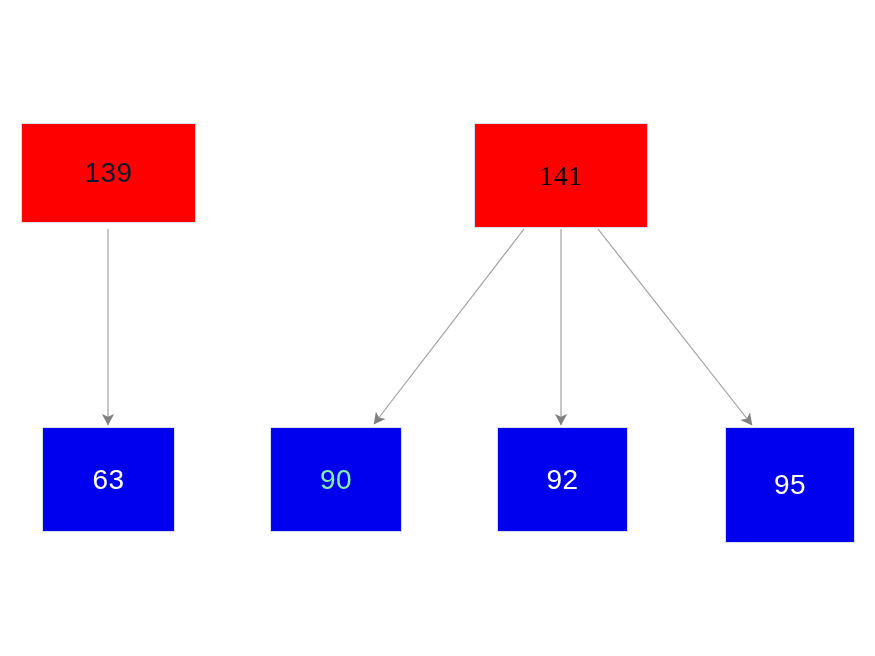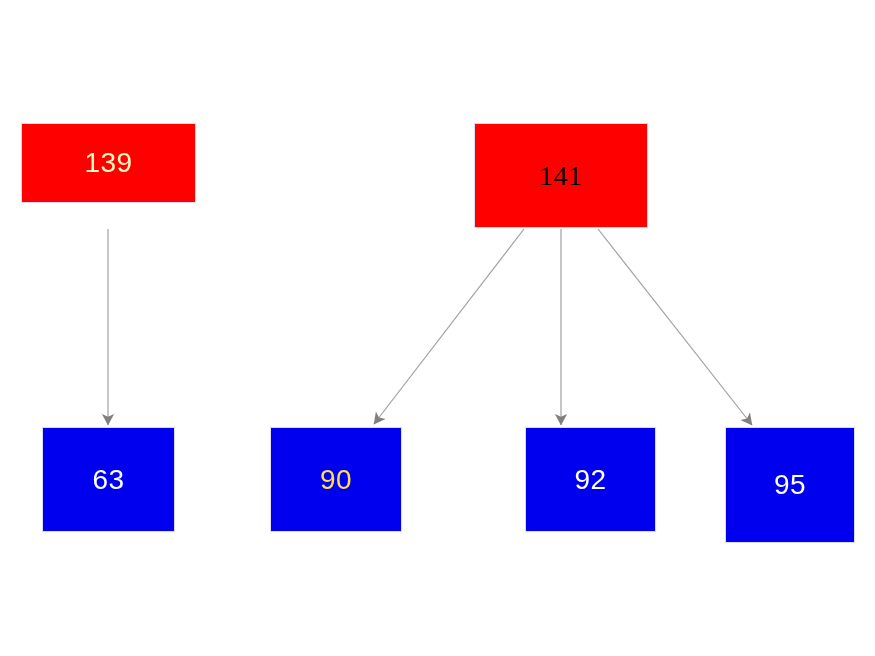--- a/index.html
+++ b/index.html
@@ -59,33 +59,33 @@
     </defs>
     <g id="edges">
         <line x1="108" y1="229" x2="108" y2="425" stroke="#a0a0a0" stroke-width="1.2" marker-end="url(#arrowhead)"></line>
         <line x1="524" y1="229" x2="374" y2="424" stroke="#a0a0a0" stroke-width="1.2" marker-end="url(#arrowhead)"></line>
         <line x1="561" y1="229" x2="561" y2="425" stroke="#a0a0a0" stroke-width="1.2" marker-end="url(#arrowhead)"></line>
         <line x1="598" y1="229" x2="752" y2="425" stroke="#a0a0a0" stroke-width="1.2" marker-end="url(#arrowhead)"></line>
       </g>
   </svg>
 
   <div id="nodes">
-      <div class="node" style="left: 21px; top: 123px; width: 175px; height: 80px; background: rgb(255, 0, 0); border: 1px solid rgb(220, 220, 240); color: #fef9c3;">
+      <div class="node" style="left: 21px; top: 123px; width: 175px; height: 100px; background: rgb(255, 0, 0); border: 1px solid rgb(220, 220, 240); color: #0f172a;">
         <span class="node-label">139</span>
       </div>
       <div class="node" style="left: 474px; top: 123px; width: 174px; height: 105px; background: rgb(255, 0, 0); border: 1px solid rgb(220, 220, 240); color: #000000; font-family: Liberation Serif, serif;">
         <span class="node-label">141</span>
       </div>
       <div class="node" style="left: 42px; top: 427px; width: 133px; height: 105px; background: rgb(0, 0, 238); border: 1px solid rgb(220, 220, 240); color: rgb(255, 255, 255); align-items: center;">
         <span class="node-label">63</span>
       </div>
-      <div class="node" style="left: 270px; top: 427px; width: 132px; height: 105px; background: rgb(0, 0, 238); border: 1px solid rgb(220, 220, 240); color: #fde047;">
+      <div class="node" style="left: 270px; top: 427px; width: 132px; height: 105px; background: rgb(0, 0, 238); border: 1px solid rgb(220, 220, 240); color: #86efac;">
         <span class="node-label">90</span>
       </div>
-      <div class="node" style="left: 497px; top: 427px; width: 131px; height: 105px; background: rgb(0, 0, 238); border: 1px solid rgb(220, 220, 240); color: rgb(255, 255, 255); margin-left: 28px;">
+      <div class="node" style="left: 497px; top: 427px; width: 131px; height: 105px; background: rgb(0, 0, 238); border: 1px solid rgb(220, 220, 240); color: rgb(255, 255, 255);">
         <span class="node-label">92</span>
       </div>
       <div class="node" style="left: 725px; top: 427px; width: 130px; height: 116px; background: rgb(0, 0, 238); border: 1px solid rgb(220, 220, 240); color: rgb(255, 255, 255);">
         <span class="node-label">95</span>
       </div>
     </div>
 
 </div>
 
 </body></html>

